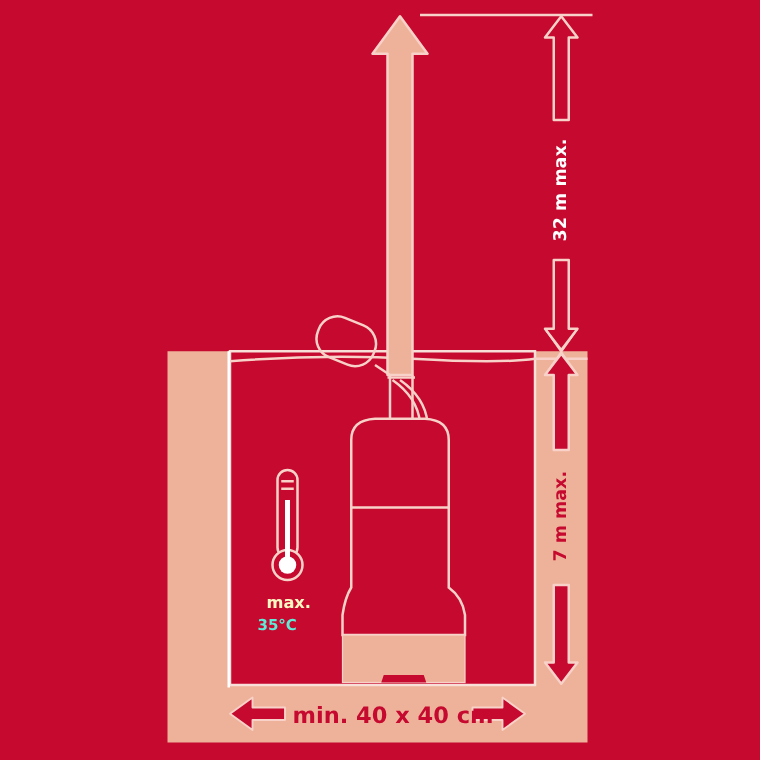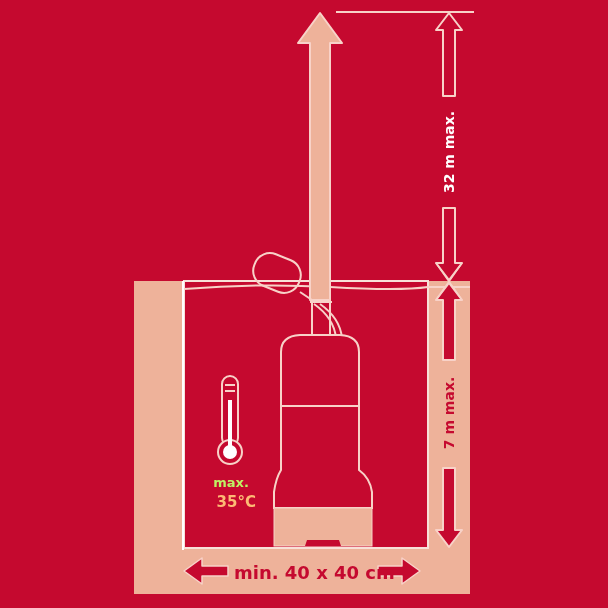--- a/index.html
+++ b/index.html
@@ -71,14 +71,14 @@
     <path d="M420 571 L402 558 L402 566 L378 566 L378 576 L402 576 L402 584 Z"></path>
   </g>
 </svg>
 
 <div class="lbl vert" style="left:404px;top:144px;width:90px;text-align:center;font-size:14px;color:#fff;">32 m max.</div>
 
 <div class="lbl vert" style="left:409px;top:405px;width:80px;text-align:center;font-size:14px;color:#c5092f;">7 m max.</div>
 
 <div class="lbl" style="left:234px;top:562px;font-size:18px;color:#c5092f;">min. 40 x 40 cm</div>
 
-<div class="lbl" style="left:210px;top:475px;width:42px;text-align:center;font-size:13px;color:#bef264;">max.</div>
-<div class="lbl" style="left:206px;top:493px;width:50px;text-align:right;font-size:15px;color:#fdba74;">35°C</div>
+<div class="lbl" style="left:210px;top:475px;width:42px;text-align:center;font-size:13px;color:#fef9c3;">max.</div>
+<div class="lbl" style="left:206px;top:493px;width:50px;text-align:left;font-size:12px;color:#5eead4;">35°C</div>
 
 </body></html>

